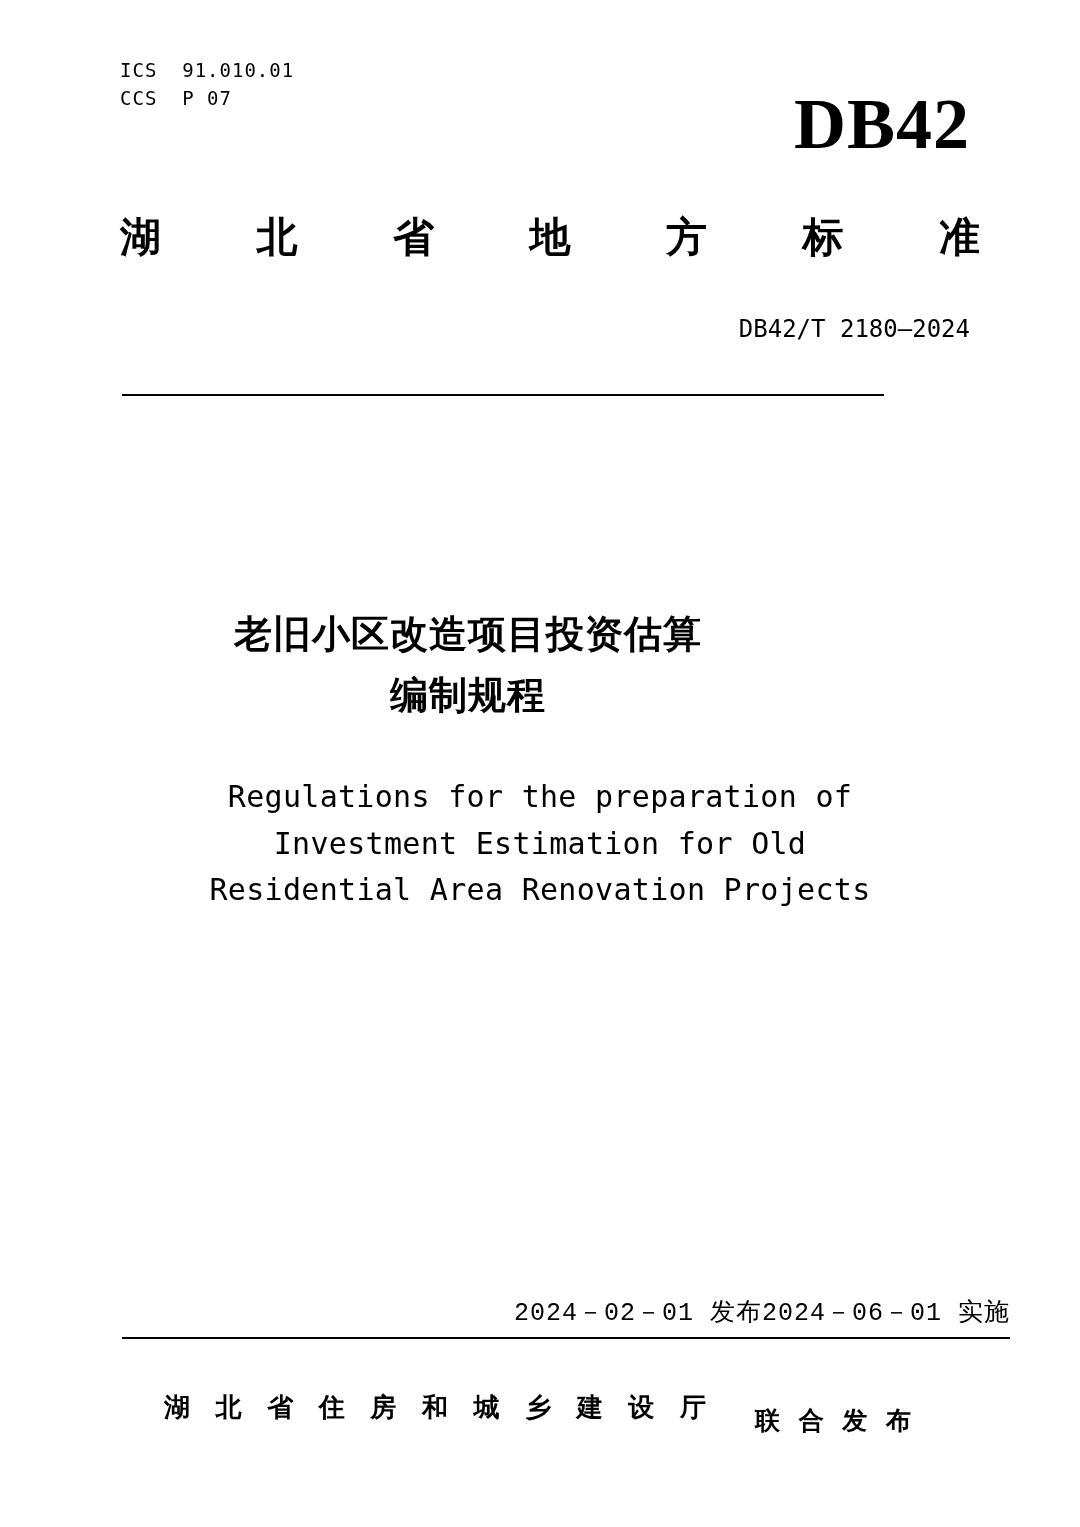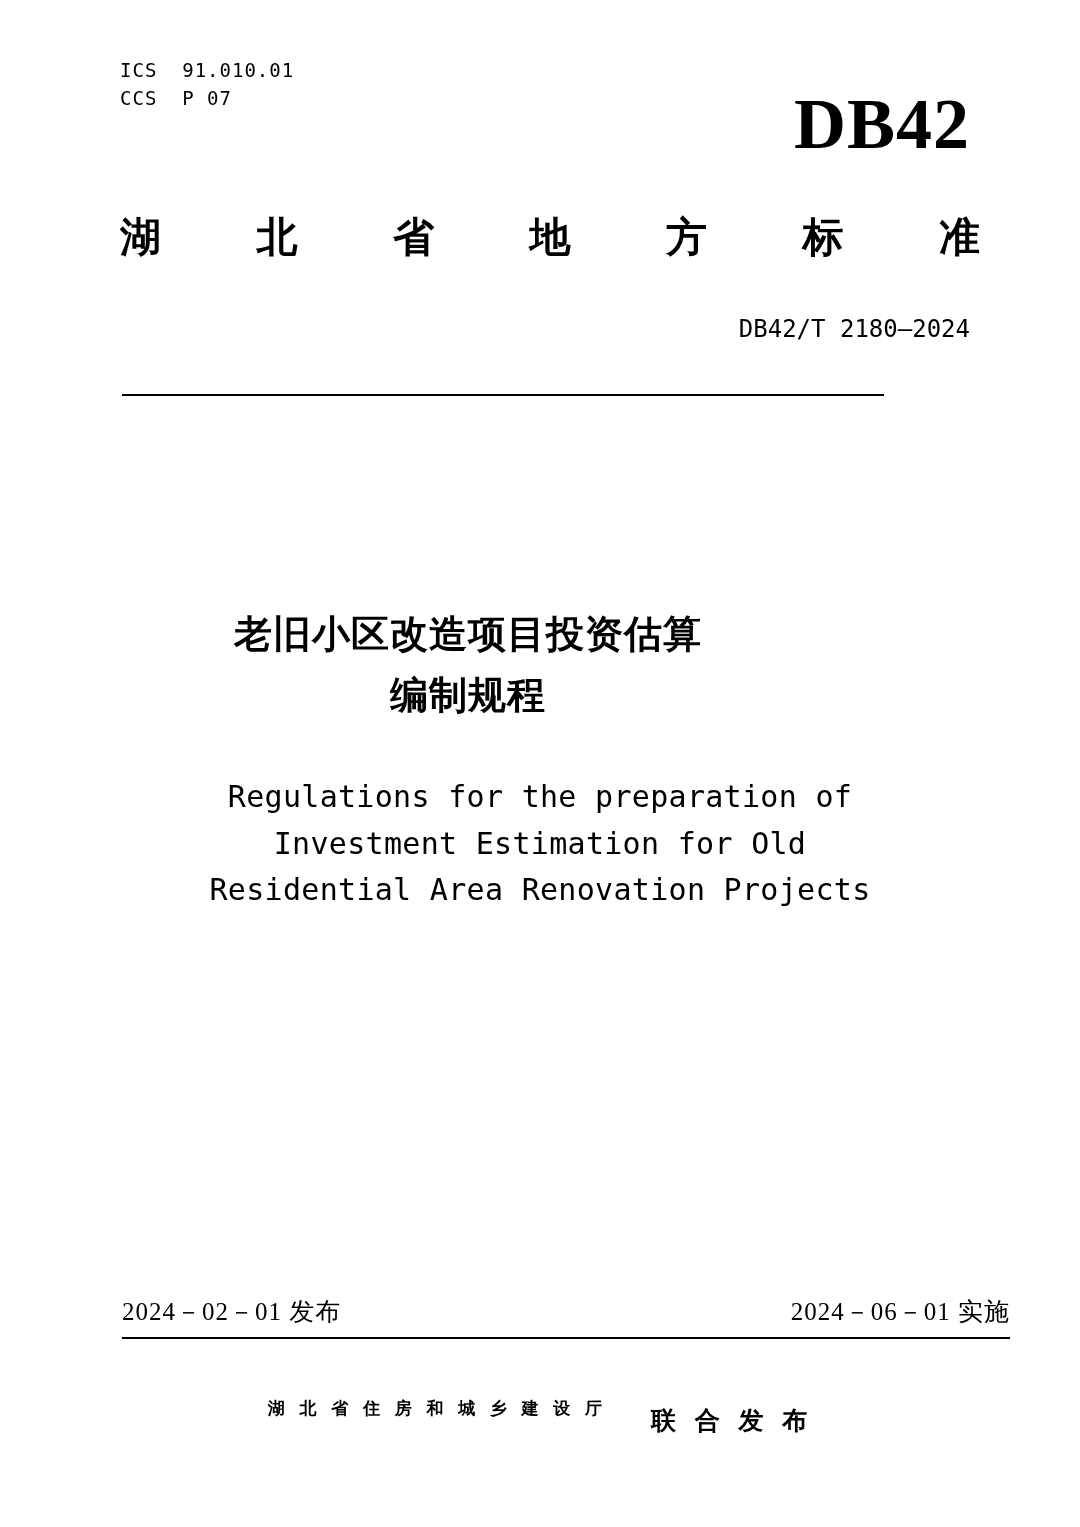--- a/index.html
+++ b/index.html
@@ -105,22 +105,22 @@
   }
   .en-title .line { display: block; }
 
   
   .date-row {
     position: absolute;
     left: 122px;
     top: 1283px;
     width: 888px;
     display: flex;
-    justify-content: space-between;
-    font-family: Liberation Serif, serif;
+    justify-content: flex-end;
+    font-family: Liberation Mono, monospace;
     font-size: 25px;
     letter-spacing: 1px;
   }
   .rule-bottom {
     position: absolute;
     left: 122px;
     top: 1325px;
     width: 888px;
     border-top: 2px solid #000;
   }
@@ -129,22 +129,22 @@
   .issuers {
     position: absolute;
     left: 0;
     top: 1370px;
     width: 1080px;
     display: flex;
     justify-content: center;
     align-items: center;
   }
   .issuer-names {
-    font-family: Liberation Sans, sans-serif;
-    font-size: 17px;
+    font-family: Liberation Mono, monospace;
+    font-size: 26px;
     font-weight: bold;
     line-height: 1.7;
     letter-spacing: 5px;
     text-align: right;
   }
   .joint-release {
     margin-left: 44px;
     font-family: "DejaVu Sans", sans-serif;
     font-size: 25px;
     font-weight: bold;

